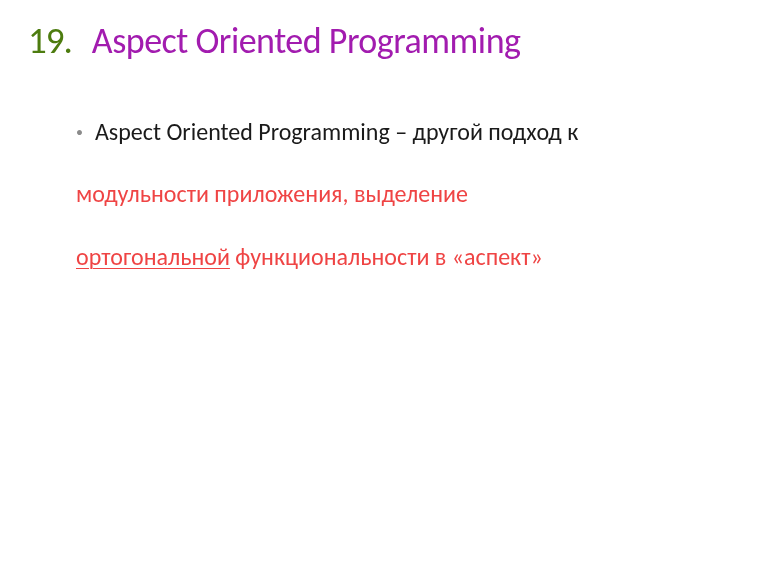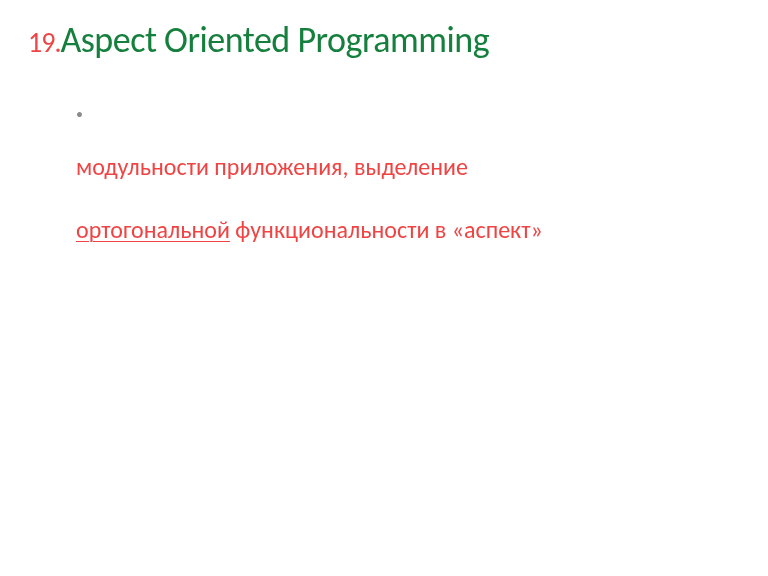--- a/index.html
+++ b/index.html
@@ -17,30 +17,30 @@
     }
     .slide {
       padding: 18px 28px;
     }
     .title-row {
       display: flex;
       align-items: baseline;
       margin-bottom: 38px;
     }
     .slide-number {
-      font-size: 28px;
+      font-size: 37px;
       font-weight: 400;
-      color: #ef4444;
-      margin-right: 0;
+      color: #4d7c0f;
+      margin-right: 20px;
       letter-spacing: -1px;
     }
     .slide-title {
       font-size: 36px;
       font-weight: 400;
-      color: #15803d;
+      color: #a21caf;
       letter-spacing: -0.5px;
     }
     .content {
       padding-left: 48px;
       padding-right: 40px;
     }
     .bullet-line {
       display: flex;
       align-items: baseline;
       line-height: 2.6;
@@ -70,19 +70,20 @@
 
 <div class="slide">
   <div class="title-row">
     <span class="slide-number">19.</span>
     <span class="slide-title">Aspect Oriented Programming</span>
   </div>
 
   <div class="content">
     <div class="bullet-line">
       <span class="bullet-marker">•</span>
+      <span>Aspect Oriented Programming – другой подход к</span>
     </div>
     <div class="body-text">модульности приложения, выделение</div>
     <div class="body-text">
       <span class="underlined">ортогональной</span><span> функциональности в «аспект»</span>
     </div>
   </div>
 </div>
 
 </body></html>

